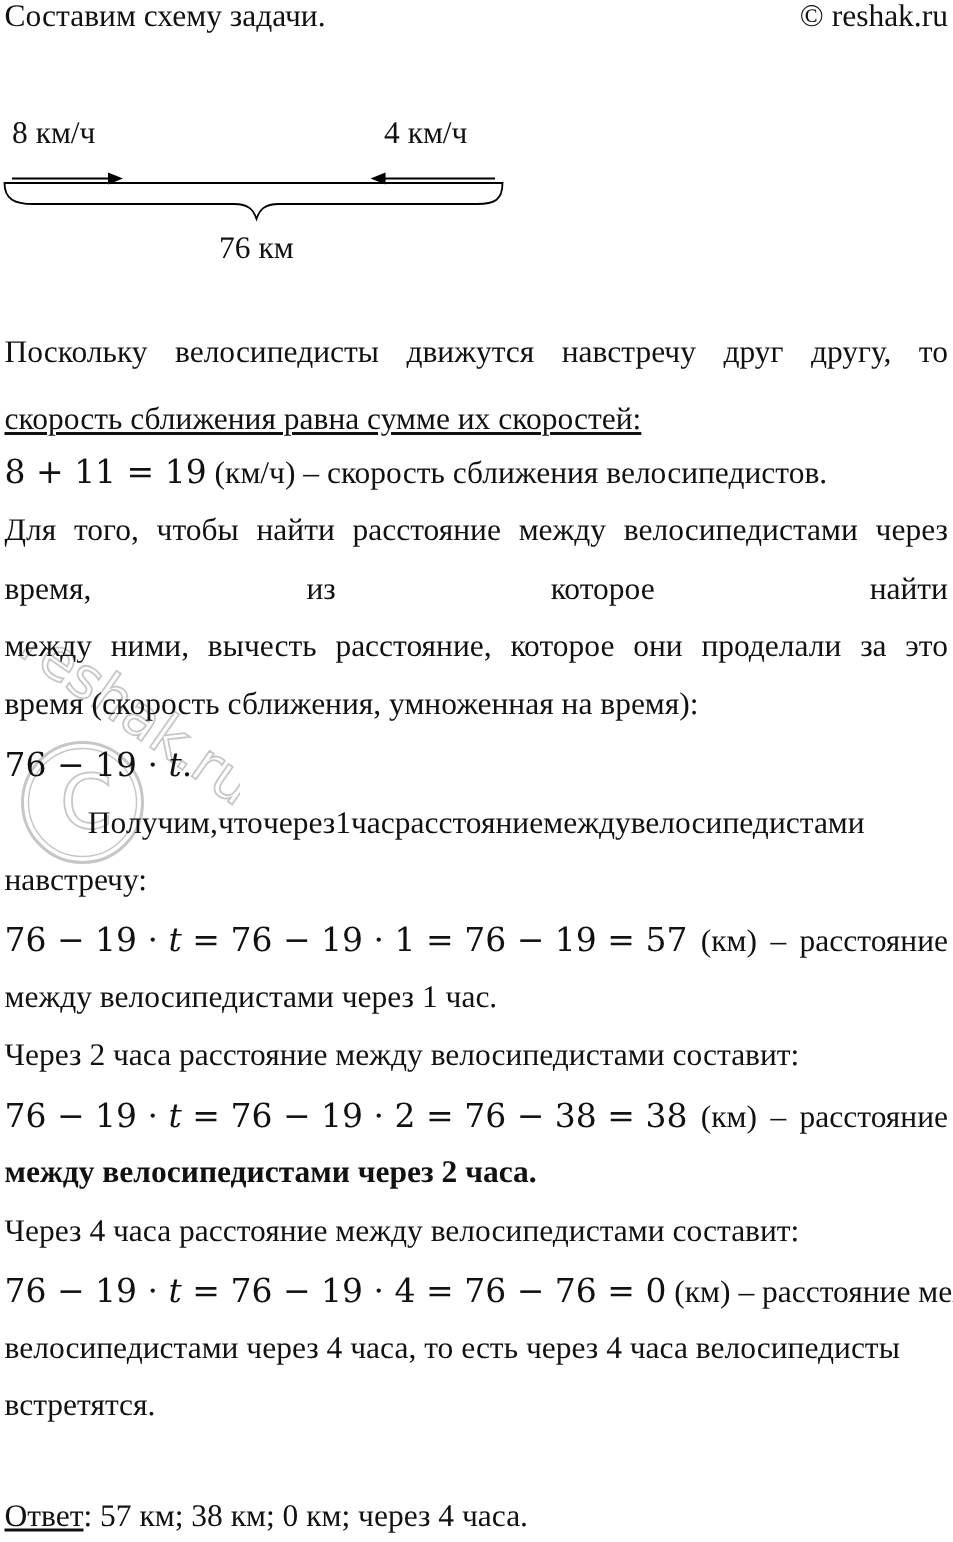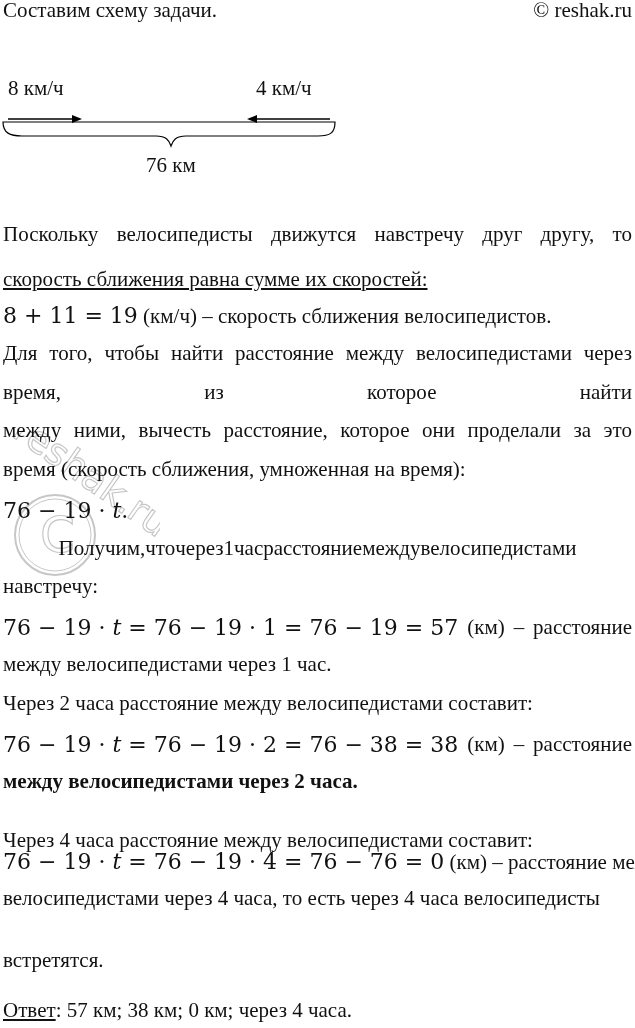--- a/index.html
+++ b/index.html
@@ -120,23 +120,23 @@
 <div class="line" style="top:691px;">Через 2 часа расстояние между велосипедистами составит:</div>
 
 <div class="line just" style="top:732px;">
   <span class="math"><span>76 − 19 · </span><span class="t">t</span><span> = 76 − 19 · 2 = 76 − 38 = 38</span></span>
   <span>(км)</span>
     <span>–</span>
     <span>расстояние</span>
 </div>
 <div class="line" style="top:769px;font-weight:bold;">между велосипедистами через 2 часа.</div>
 
-<div class="line" style="top:808px;margin-top:20px;">Через 4 часа расстояние между велосипедистами составит:</div>
+<div class="line" style="top:808px;">Через 4 часа расстояние между велосипедистами составит:</div>
 
 <div class="line" style="top:849px;">
   <span class="math"><span>76 − 19 · </span><span class="t">t</span><span> = 76 − 19 · 4 = 76 − 76 = 0</span></span><span> (км) – расстояние между</span>
 </div>
 <div class="line" style="top:886px;">велосипедистами через 4 часа, то есть через 4 часа велосипедисты</div>
-<div class="line" style="top:948px;">встретятся.</div>
+<div class="line" style="top:924px;">встретятся.</div>
 
 <div class="line" style="top:998px;font-family:Liberation Serif, serif;">
   <span class="u">Ответ</span><span>: 57 км; 38 км; 0 км; через 4 часа.</span>
 </div>
 
 </body></html>

